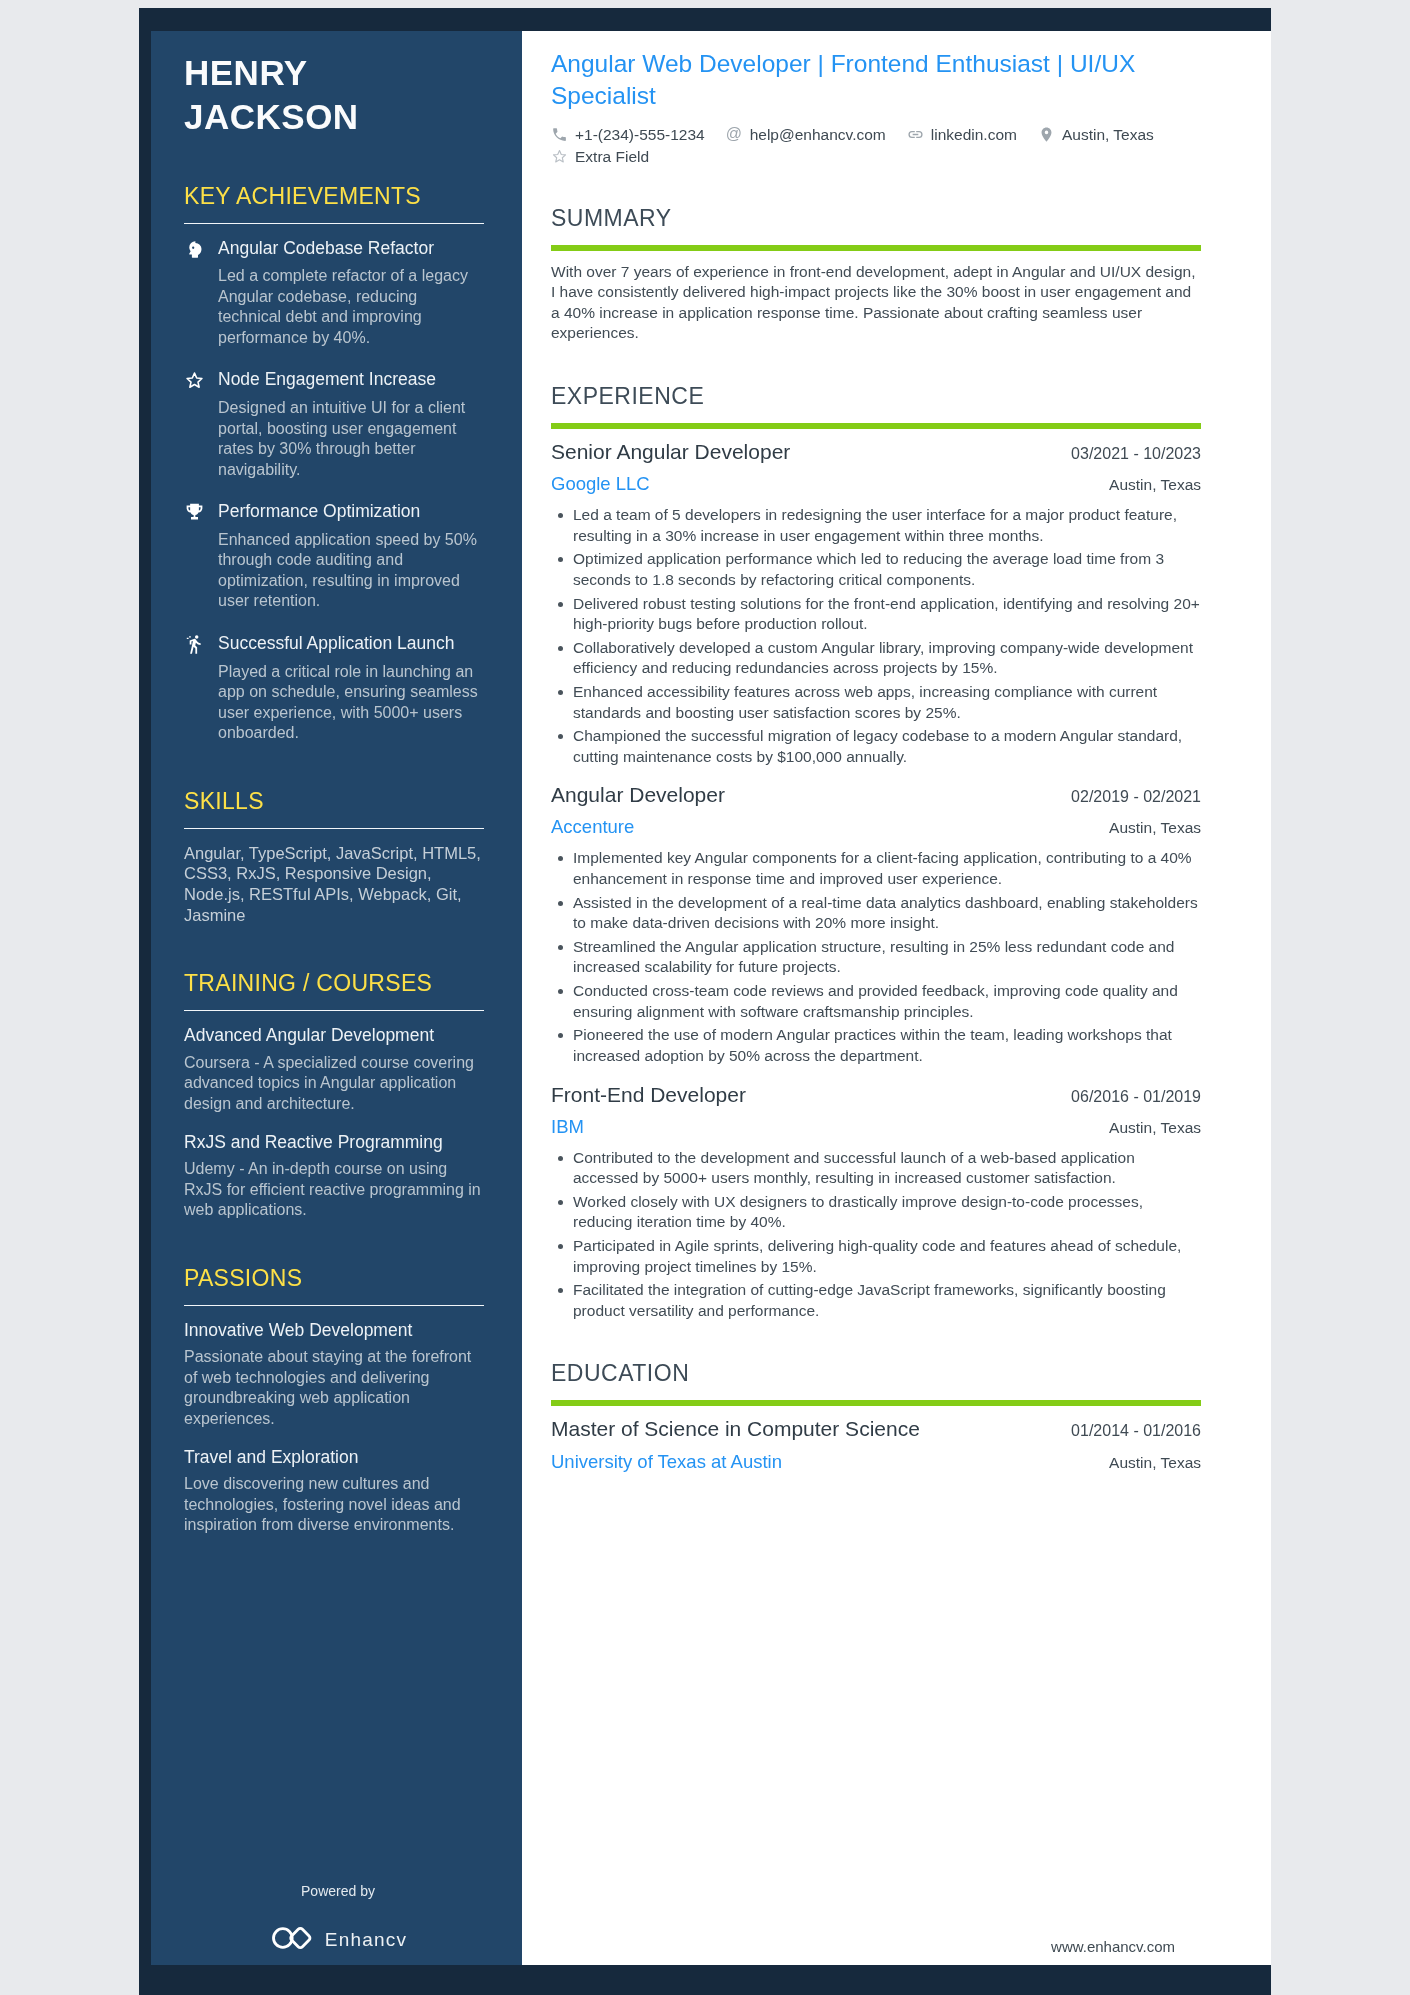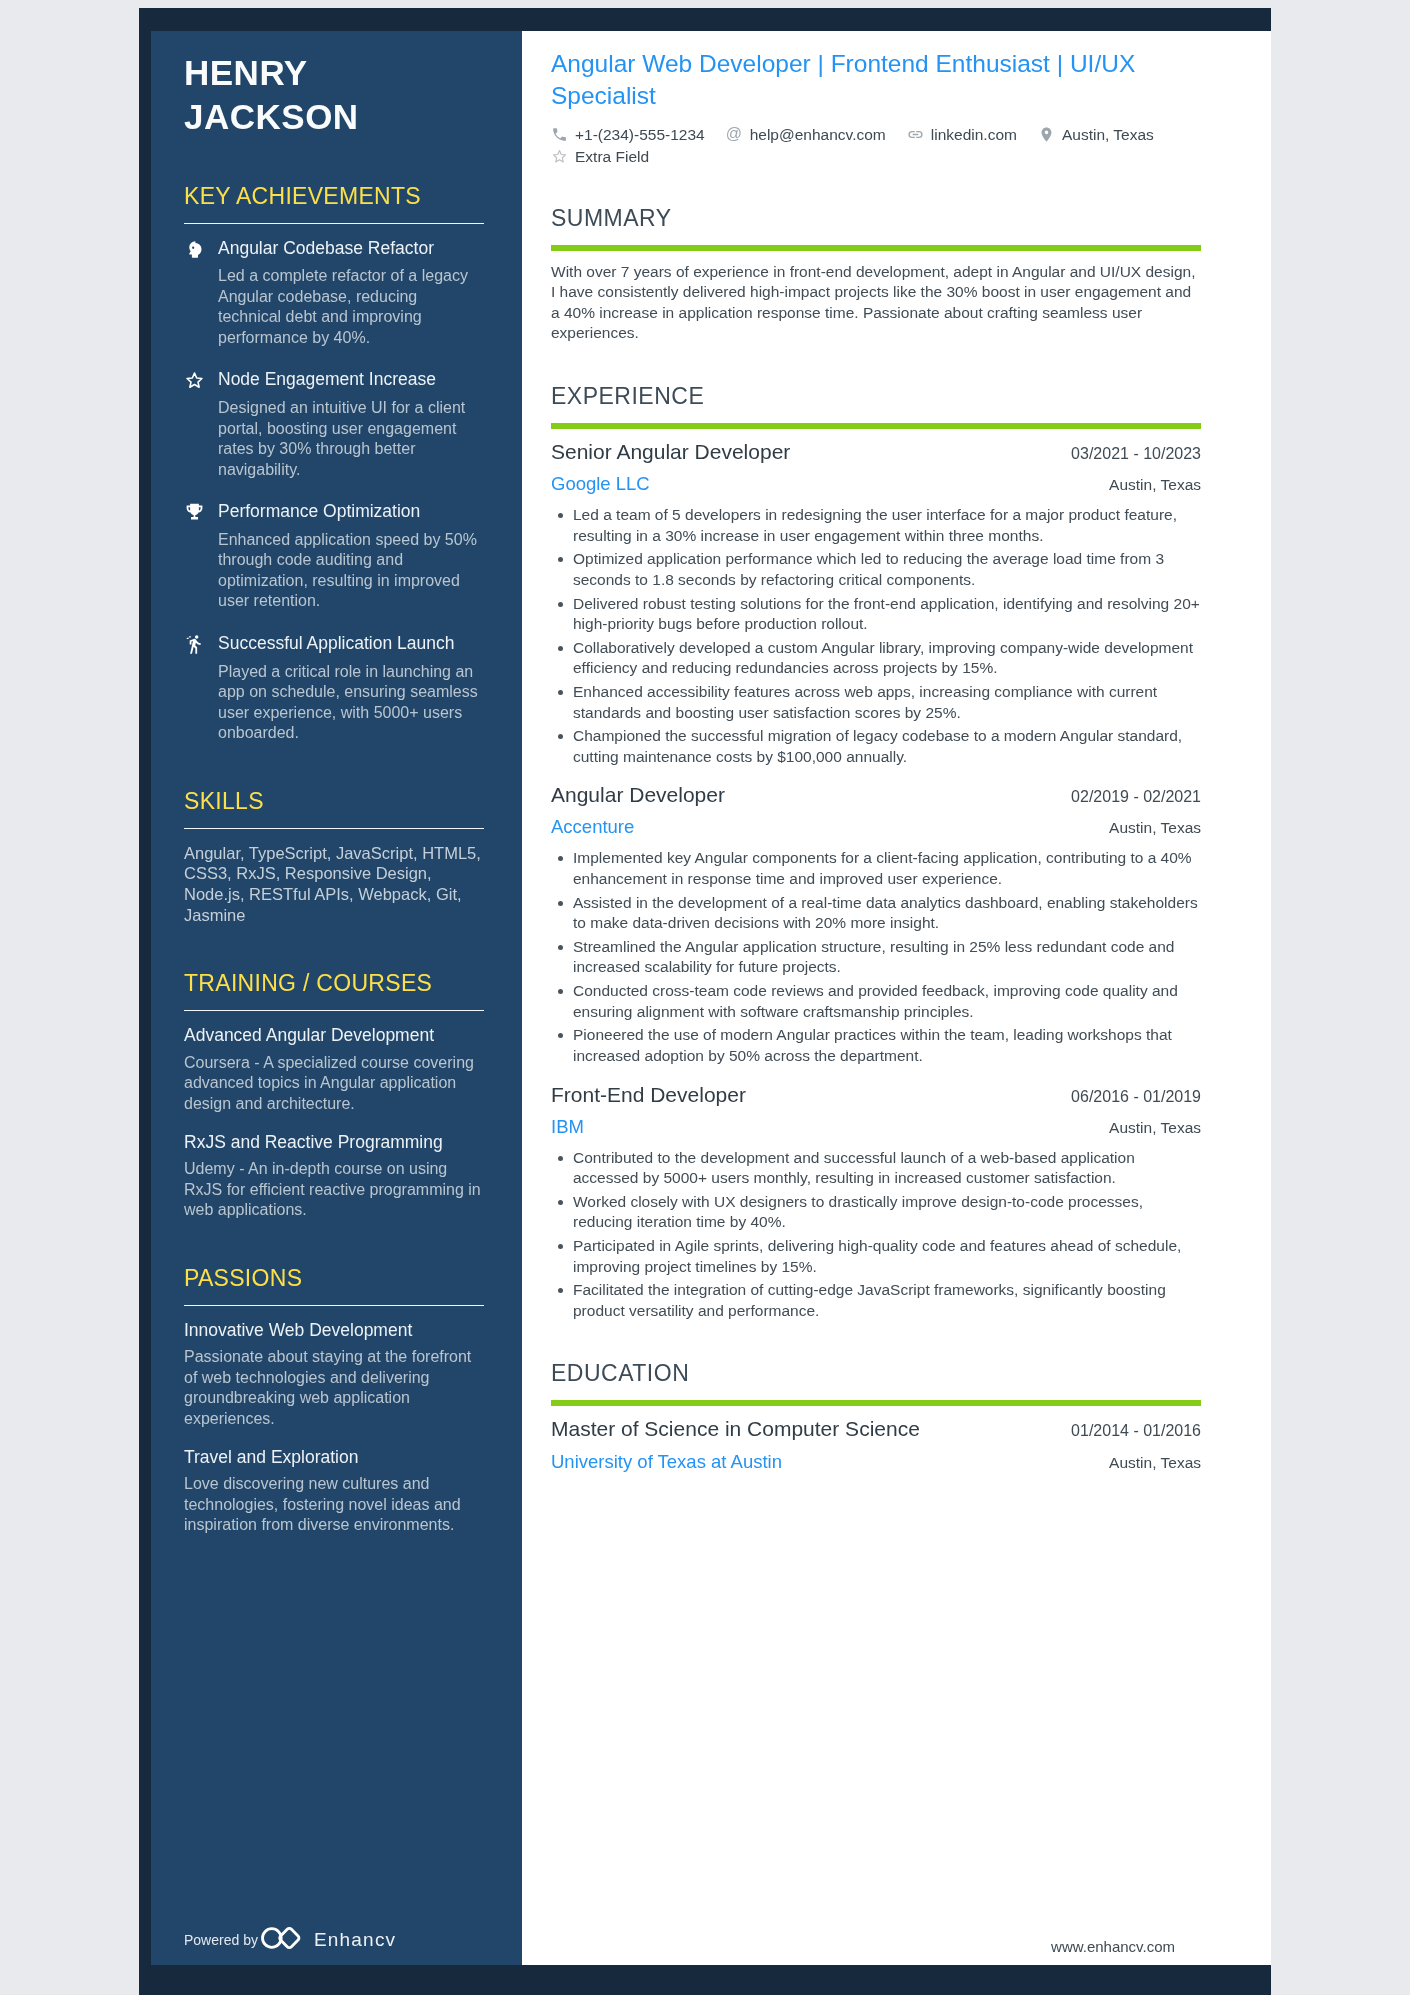--- a/index.html
+++ b/index.html
@@ -32,21 +32,21 @@
   .ach-icon { position:absolute; left:0; top:1px; width:21px; height:21px; }
   .ach-icon svg { width:21px; height:21px; }
   .ach-title { font-size:17.5px; font-weight:500; color:#EDF2F6; line-height:1.25; margin-bottom:7px; }
   .ach-desc  { font-size:16px; color:#B9C5CF; line-height:1.28; }
   .skills-text { font-size:16.5px; color:#C5CFD8; line-height:1.27; }
   .course { margin-bottom:18px; }
   .course-title { font-size:17.5px; font-weight:500; color:#EDF2F6; line-height:1.22; margin-bottom:6px; }
   .course-desc  { font-size:16px; color:#B9C5CF; line-height:1.28; }
   .sb-footer {
     position:absolute; left:33px; right:30px; bottom:8px;
-    display:flex; align-items:center; 
+    display:flex; align-items:center; gap:24px;flex-direction:column;
   }
   .powered-by { font-size:14px; color:#E3E9EE; }
   .brand-logo { display:flex; align-items:center; gap:10px; }
   .brand-logo svg { width:46px; height:30px; }
   .brand-name { font-size:19px; color:#EDF1F4; letter-spacing:1.2px; }
 
   
   .main {
     position:absolute; left:383px; top:23px; right:0; bottom:38px;
     padding:17px 0 0 29px;

